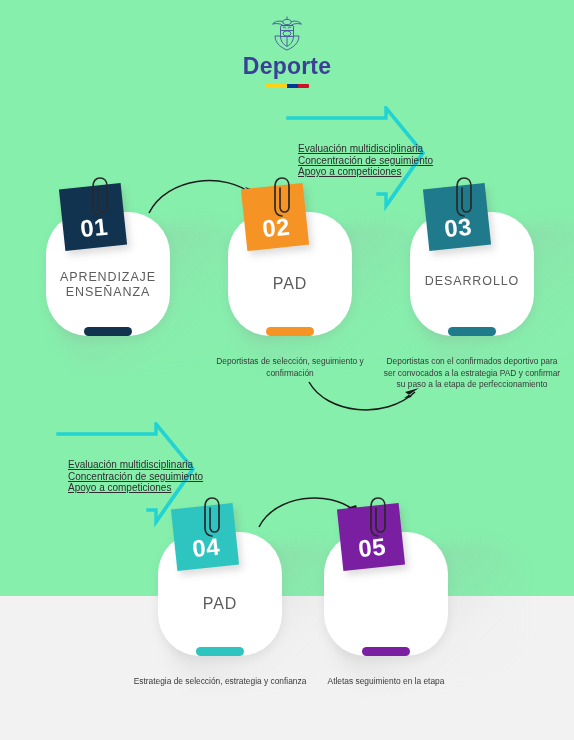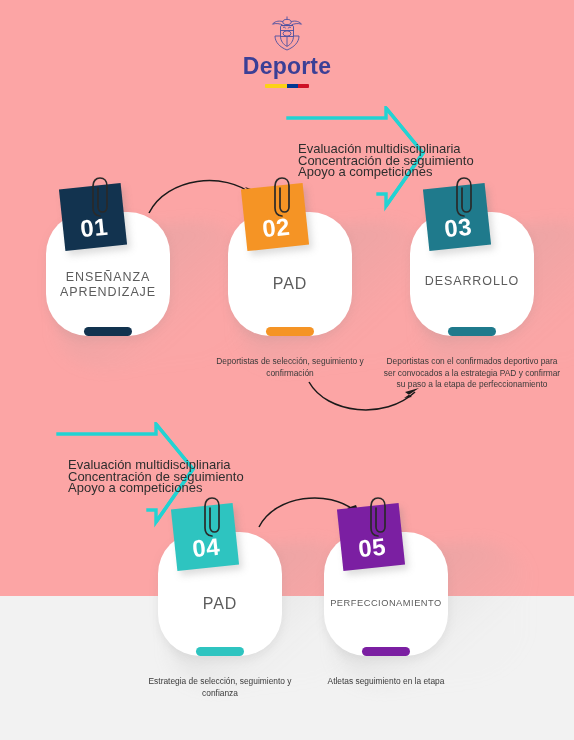--- a/index.html
+++ b/index.html
@@ -6,21 +6,21 @@
   html, body {
     width: 574px; height: 740px;
     background: #f2f2f2;
     font-family: "Liberation Sans", sans-serif;
     overflow: hidden;
   }
   #stage {
     position: relative;
     width: 574px;
     height: 596px;
-    background: #fca5a5;
+    background: #86efac;
   }
 
   
   #header {
     position: absolute;
     left: 0; top: 14px;
     width: 574px;
     text-align: center;
   }
   #emblem { display: block; margin: 0 auto; }
@@ -119,25 +119,26 @@
     font-size: 8.4px;
     line-height: 11.6px;
     color: #3a3a3a;
     font-family: "Liberation Sans", sans-serif;
   }
 
   
   .banner { position: absolute; }
   .banner-text {
     position: absolute;
-    font-size: 13px;
+    font-size: 10px;
     line-height: 11.6px;
     color: #2e2e2e;
     white-space: pre-line;
     font-family: "Liberation Sans", sans-serif;
+    text-decoration: underline;
   }
 
   
   .curve { position: absolute; pointer-events: none; }
 </style>
 </head>
 <body>
 
 <div id="stage">
 
@@ -201,22 +202,22 @@
 
   <svg class="curve" style="left:255px; top:483px;" width="120" height="55" viewBox="0 0 120 55">
     <path d="M4 44 C20 12, 74 6, 100 28" fill="none" stroke="#1a1a1a" stroke-width="1.5"></path>
     <path d="M105 33 L92 25 L101 22 Z" fill="#1a1a1a"></path>
   </svg>
 
   <div class="node" style="left:32px; top:186px;">
     <div class="node-shadow"></div>
     <div class="squircle"></div>
     <div class="node-label">
+      <div>APRENDIZAJE</div>
       <div>ENSEÑANZA</div>
-      <div>APRENDIZAJE</div>
     </div>
     <div class="pill" style="background:#12334f;"></div>
     <div class="numcard" style="background:#12334f;">
       <span>01</span>
     </div>
     <svg class="clip" viewBox="0 0 22 44">
       <path d="M11 40 C6 40 4 36 4 32 L4 10 C4 5 7 2 11 2 C15 2 18 5 18 10 L18 31
                C18 34 16 36 13.5 36 C11 36 9 34 9 31 L9 12" fill="none" stroke="#2a2a2a" stroke-width="1.7" stroke-linecap="round"></path>
     </svg>
   </div>
@@ -262,29 +263,26 @@
       <div style="font-size:16px;letter-spacing:1px;">PAD</div>
     </div>
     <div class="pill" style="background:#2EC4C0;"></div>
     <div class="numcard" style="background:#2EC4C0;">
       <span>04</span>
     </div>
     <svg class="clip" viewBox="0 0 22 44">
       <path d="M11 40 C6 40 4 36 4 32 L4 10 C4 5 7 2 11 2 C15 2 18 5 18 10 L18 31
                C18 34 16 36 13.5 36 C11 36 9 34 9 31 L9 12" fill="none" stroke="#2a2a2a" stroke-width="1.7" stroke-linecap="round"></path>
     </svg>
-    <div class="caption">Estrategia de selección, seguimiento y confianza</div>
+    <div class="caption">Estrategia de selección, estrategia y confianza</div>
   </div>
 
   <div class="node" style="left:310px; top:506px;">
     <div class="node-shadow"></div>
     <div class="squircle"></div>
-    <div class="node-label small">
-      <div>PERFECCIONAMIENTO</div>
-    </div>
     <div class="pill" style="background:#7B1FA2;"></div>
     <div class="numcard" style="background:#7B1FA2;">
       <span>05</span>
     </div>
     <svg class="clip" viewBox="0 0 22 44">
       <path d="M11 40 C6 40 4 36 4 32 L4 10 C4 5 7 2 11 2 C15 2 18 5 18 10 L18 31
                C18 34 16 36 13.5 36 C11 36 9 34 9 31 L9 12" fill="none" stroke="#2a2a2a" stroke-width="1.7" stroke-linecap="round"></path>
     </svg>
     <div class="caption">Atletas seguimiento en la etapa</div>
   </div>

